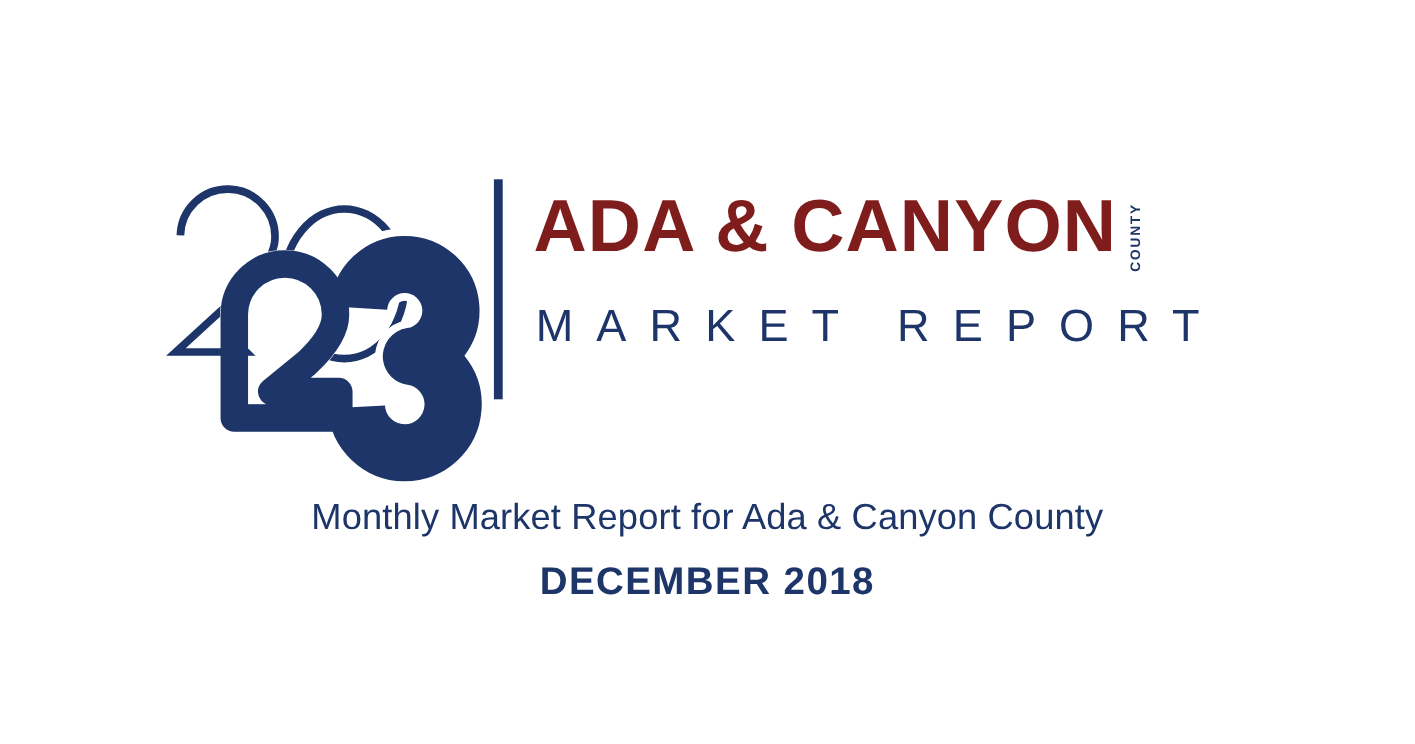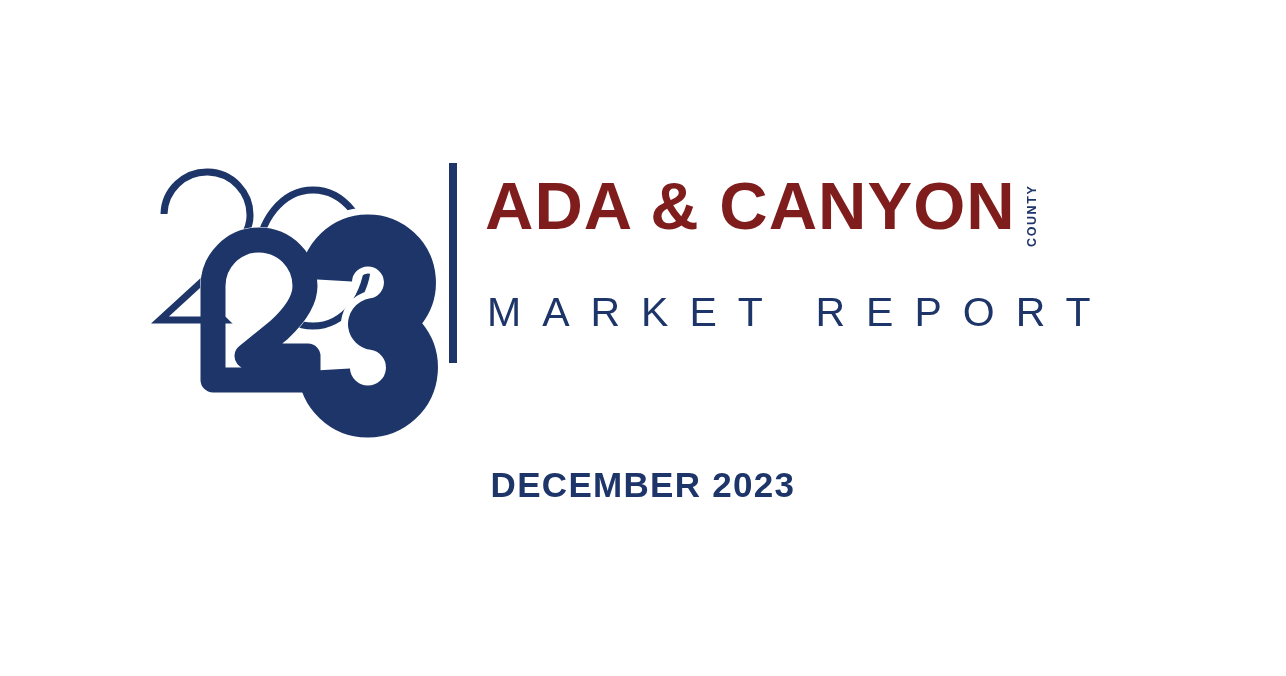--- a/index.html
+++ b/index.html
@@ -94,21 +94,21 @@
     margin-left: 9px;
     margin-top: 5px;
     height: 72px;
     display: flex;
     align-items: flex-start;
   }
 
   .wordmark-secondary {
     position: absolute;
     left: 2px;
-    top: 119px;
+    top: 103px;
     font-family: "Liberation Sans", sans-serif;
     font-weight: 400;
     font-size: 41px;
     line-height: 46px;
     letter-spacing: 21px;
     color: #1d3568;
     white-space: nowrap;
   }
 
   
@@ -201,16 +201,17 @@
       <div class="wordmark-primary-row">
         <span class="wordmark-primary">ADA &amp; CANYON</span>
         <span class="wordmark-county">COUNTY</span>
       </div>
       <div class="wordmark-secondary">MARKET REPORT</div>
     </div>
 
   </div>
 
   <div class="subtitle-block">
-    <div class="date-line">DECEMBER 2023</div>
+    <div class="subtitle-line">Monthly Market Report for Ada &amp; Canyon County</div>
+    <div class="date-line">DECEMBER 2018</div>
   </div>
 
 </div>
 
 </body></html>

